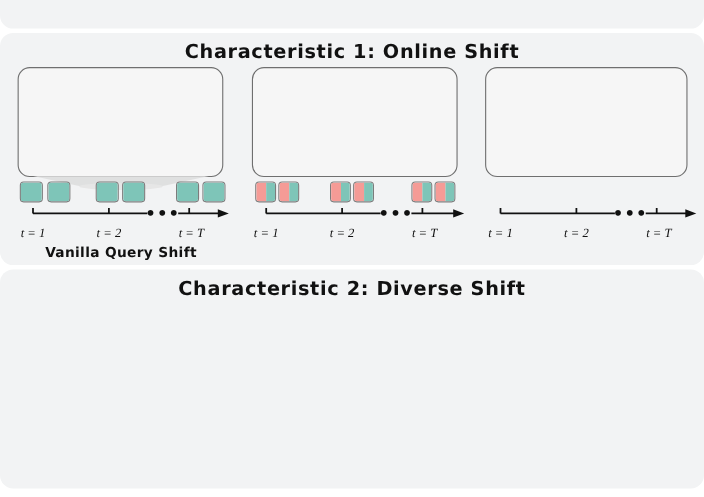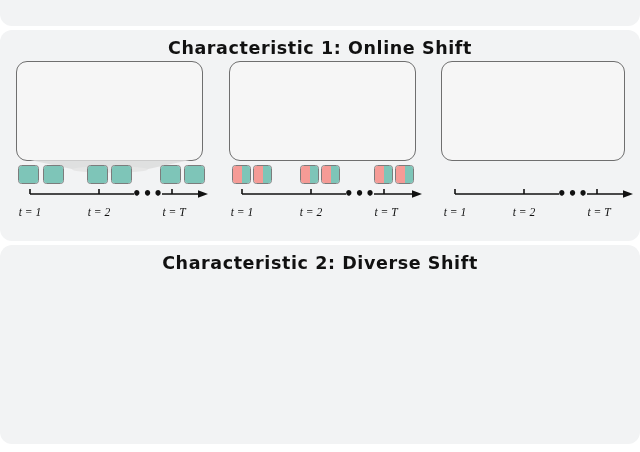--- a/index.html
+++ b/index.html
@@ -182,20 +182,21 @@
       </g>
       <polygon points="198,6 188,2.2 188,9.8" fill="#111111"></polygon>
     </svg>
 
     <div class="ellipsis-dots" style="left:138px;">•••</div>
 
     <div class="tick-label" style="left:20px;">t = 1</div>
     <div class="tick-label" style="left:89px;">t = 2</div>
     <div class="tick-label" style="left:164px;">t = T</div>
 
+    <div class="group-caption">Vanilla Query Shift</div>
   </div>
 
   <div class="timeline-group" id="tl-group-2">
 
     <div class="token split" style="left:8px;  width:19px;">
         <div class="half pink"></div>
         <div class="half teal"></div>
       </div>
     <div class="token split" style="left:29px; width:19px;">
         <div class="half pink"></div>

